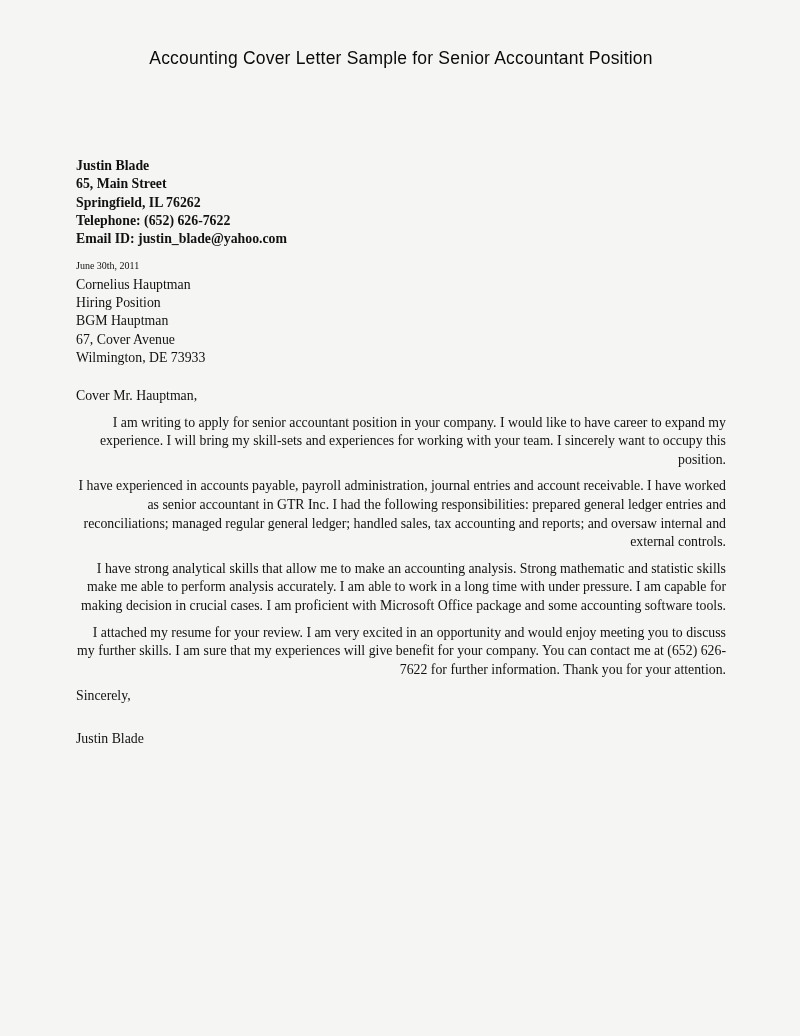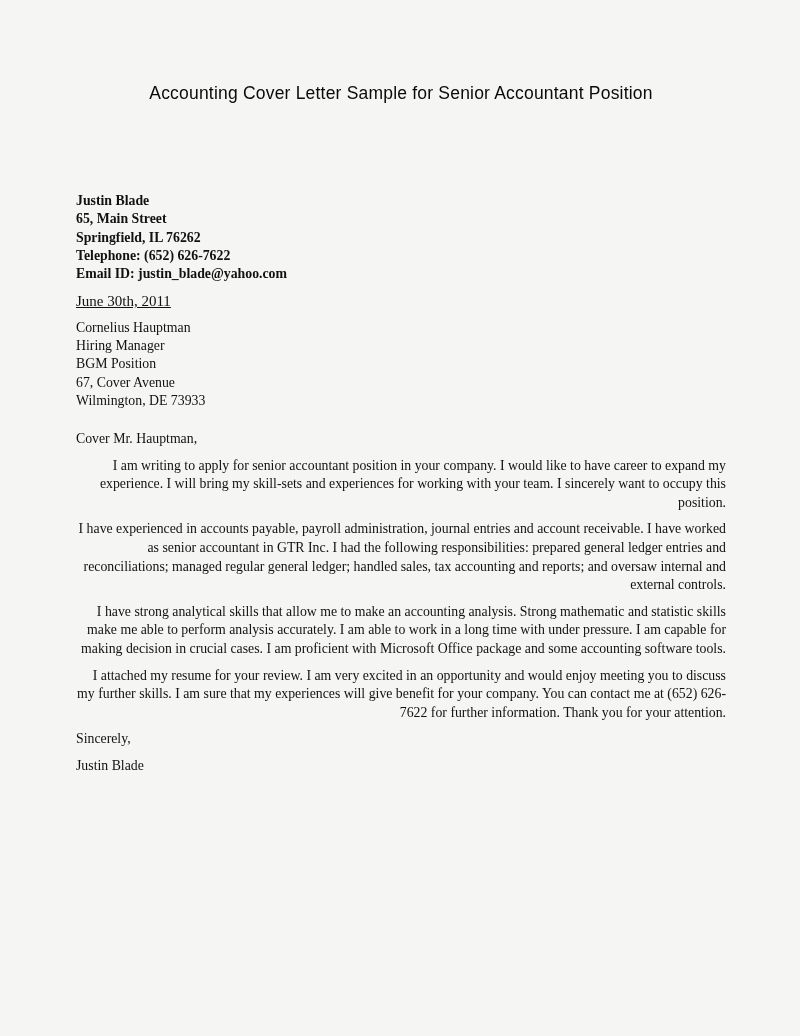--- a/index.html
+++ b/index.html
@@ -9,21 +9,21 @@
     height: 1036px;
     background: #f4f4f2;
     font-family: "Liberation Serif", serif;
     color: #111111;
   }
 
   .page {
     width: 800px;
     height: 1036px;
     background: #f5f5f3;
-    padding: 83px 74px 0 76px;
+    padding: 48px 74px 0 76px;
     overflow: hidden;
   }
 
   .doc-title {
     font-family: "Liberation Sans", sans-serif;
     font-weight: 400;
     font-size: 17.5px;
     color: #0a0a0a;
     text-align: center;
     letter-spacing: 0.2px;
@@ -32,24 +32,22 @@
 
   .sender-block { margin-bottom: 9px; }
 
   .sender-line {
     font-weight: 700;
     font-size: 13.8px;
     line-height: 18.3px;
   }
 
   .date-line {
-    font-size: 15px;
+    font-size: 10px;
     line-height: 18.3px;
-    margin-bottom: 8px;
-    text-decoration: underline;
   }
 
   .recipient-block { margin-bottom: 20px; }
 
   .recipient-line {
     font-size: 13.8px;
     line-height: 18.3px;
   }
 
   .salutation {
@@ -61,21 +59,21 @@
   .body-paragraph {
     font-size: 13.8px;
     line-height: 18.6px;
     margin-bottom: 8px;
     text-align: right;
   }
 
   .closing {
     font-size: 13.8px;
     line-height: 18.3px;
-    margin-bottom: 8px;
+    margin-bottom: 24px;
   }
 
   .signature {
     font-size: 13.8px;
     line-height: 18.3px;
   }
 </style>
 </head>
 <body>
 
@@ -88,22 +86,22 @@
     <div class="sender-line">65, Main Street</div>
     <div class="sender-line">Springfield, IL 76262</div>
     <div class="sender-line">Telephone: (652) 626-7622</div>
     <div class="sender-line">Email ID: justin_blade@yahoo.com</div>
   </div>
 
   <div class="date-line">June 30th, 2011</div>
 
   <div class="recipient-block">
     <div class="recipient-line">Cornelius Hauptman</div>
-    <div class="recipient-line">Hiring Manager</div>
-    <div class="recipient-line">BGM Position</div>
+    <div class="recipient-line">Hiring Position</div>
+    <div class="recipient-line">BGM Hauptman</div>
     <div class="recipient-line">67, Cover Avenue</div>
     <div class="recipient-line">Wilmington, DE 73933</div>
   </div>
 
   <div class="salutation">Cover Mr. Hauptman,</div>
 
   <p class="body-paragraph">I am writing to apply for senior accountant position in your company. I would like to have career to expand my experience. I will bring my skill-sets and experiences for working with your team. I sincerely want to occupy this position.</p>
   <p class="body-paragraph">I have experienced in accounts payable, payroll administration, journal entries and account receivable. I have worked as senior accountant in GTR Inc. I had the following responsibilities: prepared general ledger entries and reconciliations; managed regular general ledger; handled sales, tax accounting and reports; and oversaw internal and external controls.</p>
   <p class="body-paragraph">I have strong analytical skills that allow me to make an accounting analysis. Strong mathematic and statistic skills make me able to perform analysis accurately. I am able to work in a long time with under pressure. I am capable for making decision in crucial cases. I am proficient with Microsoft Office package and some accounting software tools.</p>
   <p class="body-paragraph">I attached my resume for your review. I am very excited in an opportunity and would enjoy meeting you to discuss my further skills. I am sure that my experiences will give benefit for your company. You can contact me at (652) 626-7622 for further information. Thank you for your attention.</p>

